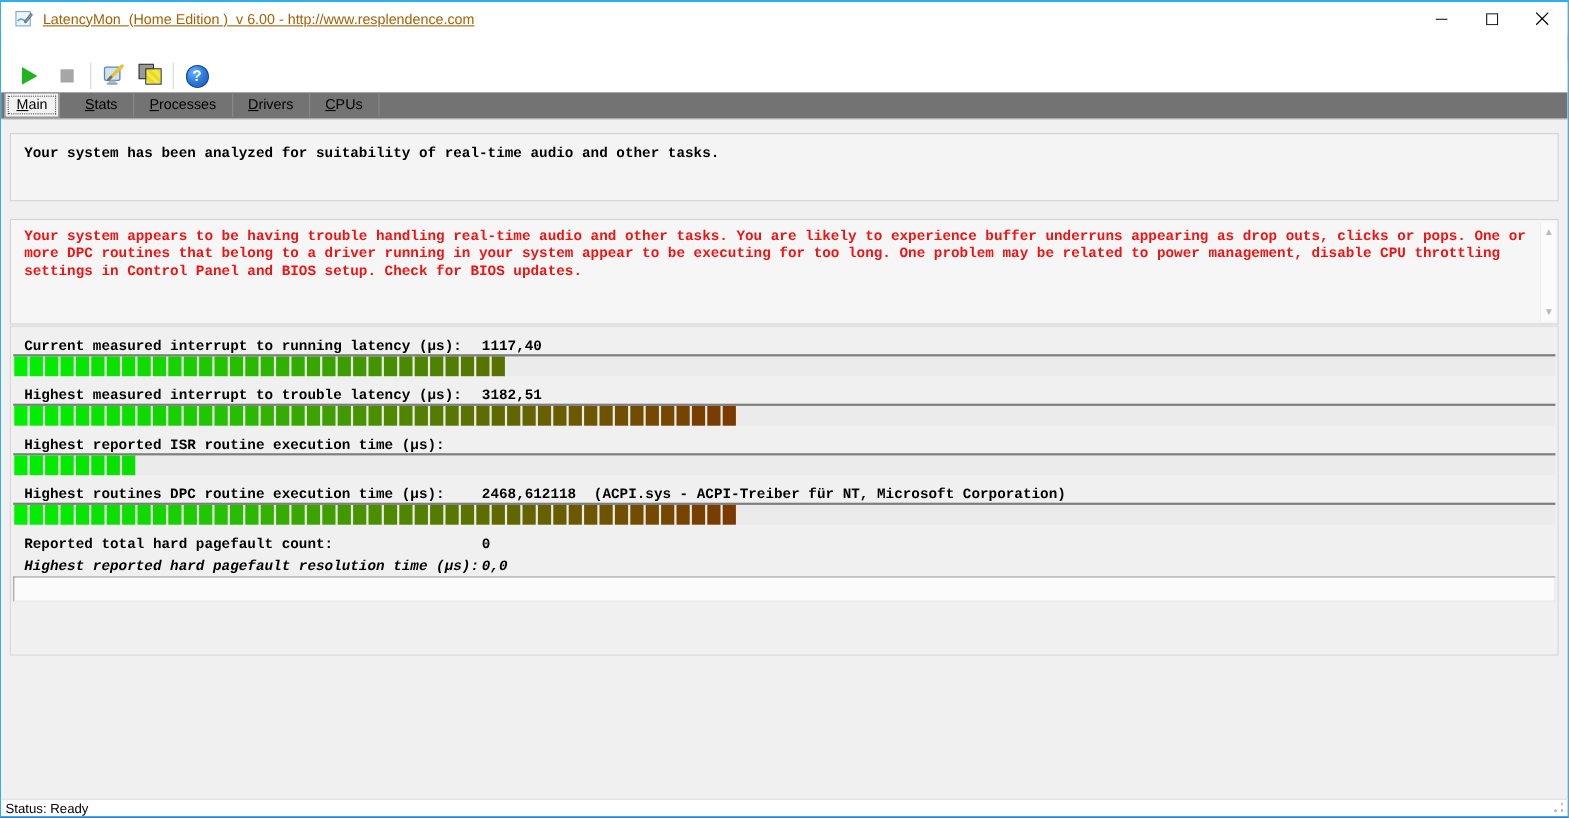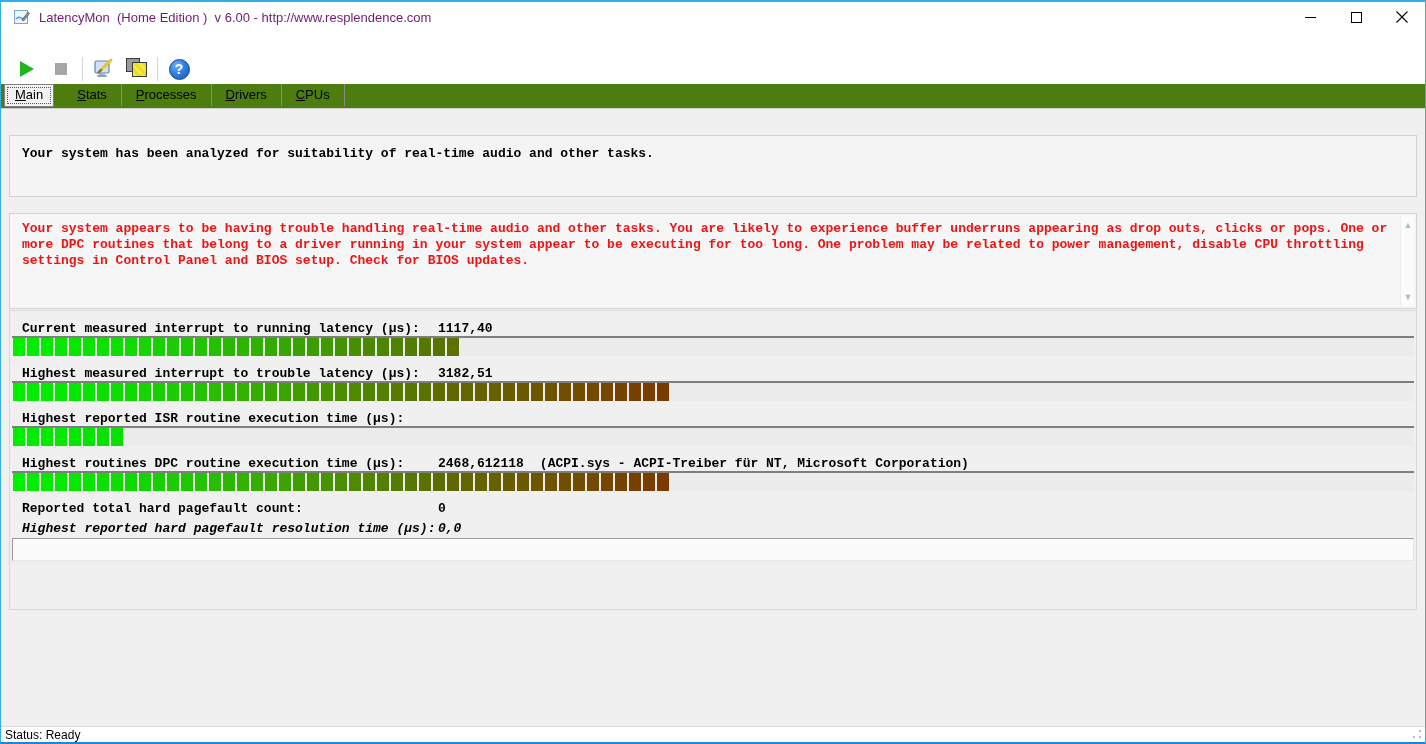--- a/index.html
+++ b/index.html
@@ -7,48 +7,48 @@
   body { font-family:"Liberation Sans", sans-serif; }
   .window{
     position:relative; width:1426px; height:744px; background:#fff;
     border-left:1px solid #35aee8; border-right:1px solid #35aee8;
     border-top:2px solid #35aee8; border-bottom:2px solid #1c86d8;
     overflow:hidden;
   }
   
   .titlebar{ position:absolute; top:0; left:0; right:0; height:30px; background:#fff; display:flex; align-items:center; }
   .appicon{ margin-left:12px; width:18px; height:18px; flex:0 0 auto; }
-  .title{ margin-left:8px; font-size:13px; color:#701a75; white-space:pre; }
+  .title{ margin-left:8px; font-size:13px; color:#a16207; white-space:pre;text-decoration:underline; }
   .wincontrols{ position:absolute; right:0; top:0; height:30px; display:flex; }
   .winbtn{ width:46px; height:30px; display:flex; align-items:center; justify-content:center; cursor:default; }
   
   .menubar{ position:absolute; top:30px; left:0; right:0; height:22px; background:#fff; display:flex; align-items:center; font-size:13px; }
   .menuitem{ padding:2px 9px; color:#000; }
   .menuitem:first-child{ margin-left:5px; }
   .menuitem u{ text-decoration:underline; }
   
   .toolbar{ position:absolute; top:52px; left:0; right:0; height:30px; background:#fff; display:flex; align-items:center; }
   .tbsep{ width:1px; height:24px; background:#d5d5d5; margin:0 7px; }
   .tbbtn{ width:28px; height:26px; display:flex; align-items:center; justify-content:center; }
   .play{ width:0; height:0; border-left:14px solid #21b421; border-top:8px solid transparent; border-bottom:8px solid transparent; }
   .stop{ width:12px; height:12px; background:#a6a6a6; }
   .helpcirc{ width:21px; height:21px; border-radius:50%; background:radial-gradient(circle at 35% 30%, #6db2ff 0%, #2f7fe0 45%, #1b54b8 100%); border:1px solid #16449a; color:#fff; font-weight:bold; font-size:14px; display:flex; align-items:center; justify-content:center; }
   .copyicon{ position:relative; width:24px; height:22px; }
   .copyback{ position:absolute; left:2px; top:0; width:14px; height:14px; background:#9a9a9a; border:1px solid #3a3a3a; }
   .copyfront{ position:absolute; left:8px; top:4px; width:15px; height:15px; border:1px solid #3a3a3a;
     background:repeating-linear-gradient(45deg,#f4ea3c 0 3px,#e8d92a 3px 6px); }
   
-  .tabstrip{ position:absolute; top:82px; left:0; right:0; height:24px; background:#4d7c0f; display:flex; align-items:flex-start; font-size:13px; }
+  .tabstrip{ position:absolute; top:82px; left:0; right:0; height:24px; background:#737373; display:flex; align-items:flex-start; font-size:13px; }
   .tab{ height:22px; line-height:21px; padding:0 14px; border-right:1px solid #8a8a8a; color:#000; }
   .tab u, .tabactive u{ text-decoration:underline; }
   .tabactive{ height:23px; line-height:20px; margin-left:3px; padding:0 10px; border:1px solid #808080; background:#f2f2f2; outline:1px dotted #555; outline-offset:-4px; }
   
   .content{ position:absolute; top:106px; left:0; right:0; height:620px; background:#f0f0f0; border-top:1px solid #cfcfcf; }
   .mono{ font-family:"Liberation Mono","DejaVu Sans Mono",monospace; font-weight:bold; font-size:13px; color:#000; }
-  .panelbox{ position:absolute; left:8px; right:8px; border:1px solid #d2d2d2; background:#f4f4f4;margin-top:14px; }
+  .panelbox{ position:absolute; left:8px; right:8px; border:1px solid #d2d2d2; background:#f4f4f4; }
   .infobox{ top:12px; height:62px; }
   .infoline1{ position:absolute; left:12px; top:10px; }
   .inforow{ position:absolute; left:0; top:32px; width:100%; height:18px; }
   .rowlbl{ position:absolute; left:12px; white-space:pre; }
   .rowval{ position:absolute; left:428px; white-space:pre; }
   .rowdet{ margin-left:16px; }
   .warnbox{ top:90px; height:96px; background:#f6f6f6; }
   .warntext{ position:absolute; left:12px; right:26px; top:7px; line-height:16px; color:#ee1414; }
   .vscroll{ position:absolute; right:2px; top:2px; bottom:2px; width:14px; background:#fbfbfb; border-left:1px solid #ededed; }
   .varrow{ position:absolute; left:0; width:14px; height:14px; display:flex; align-items:center; justify-content:center; color:#b9b9b9; font-size:9px; }

